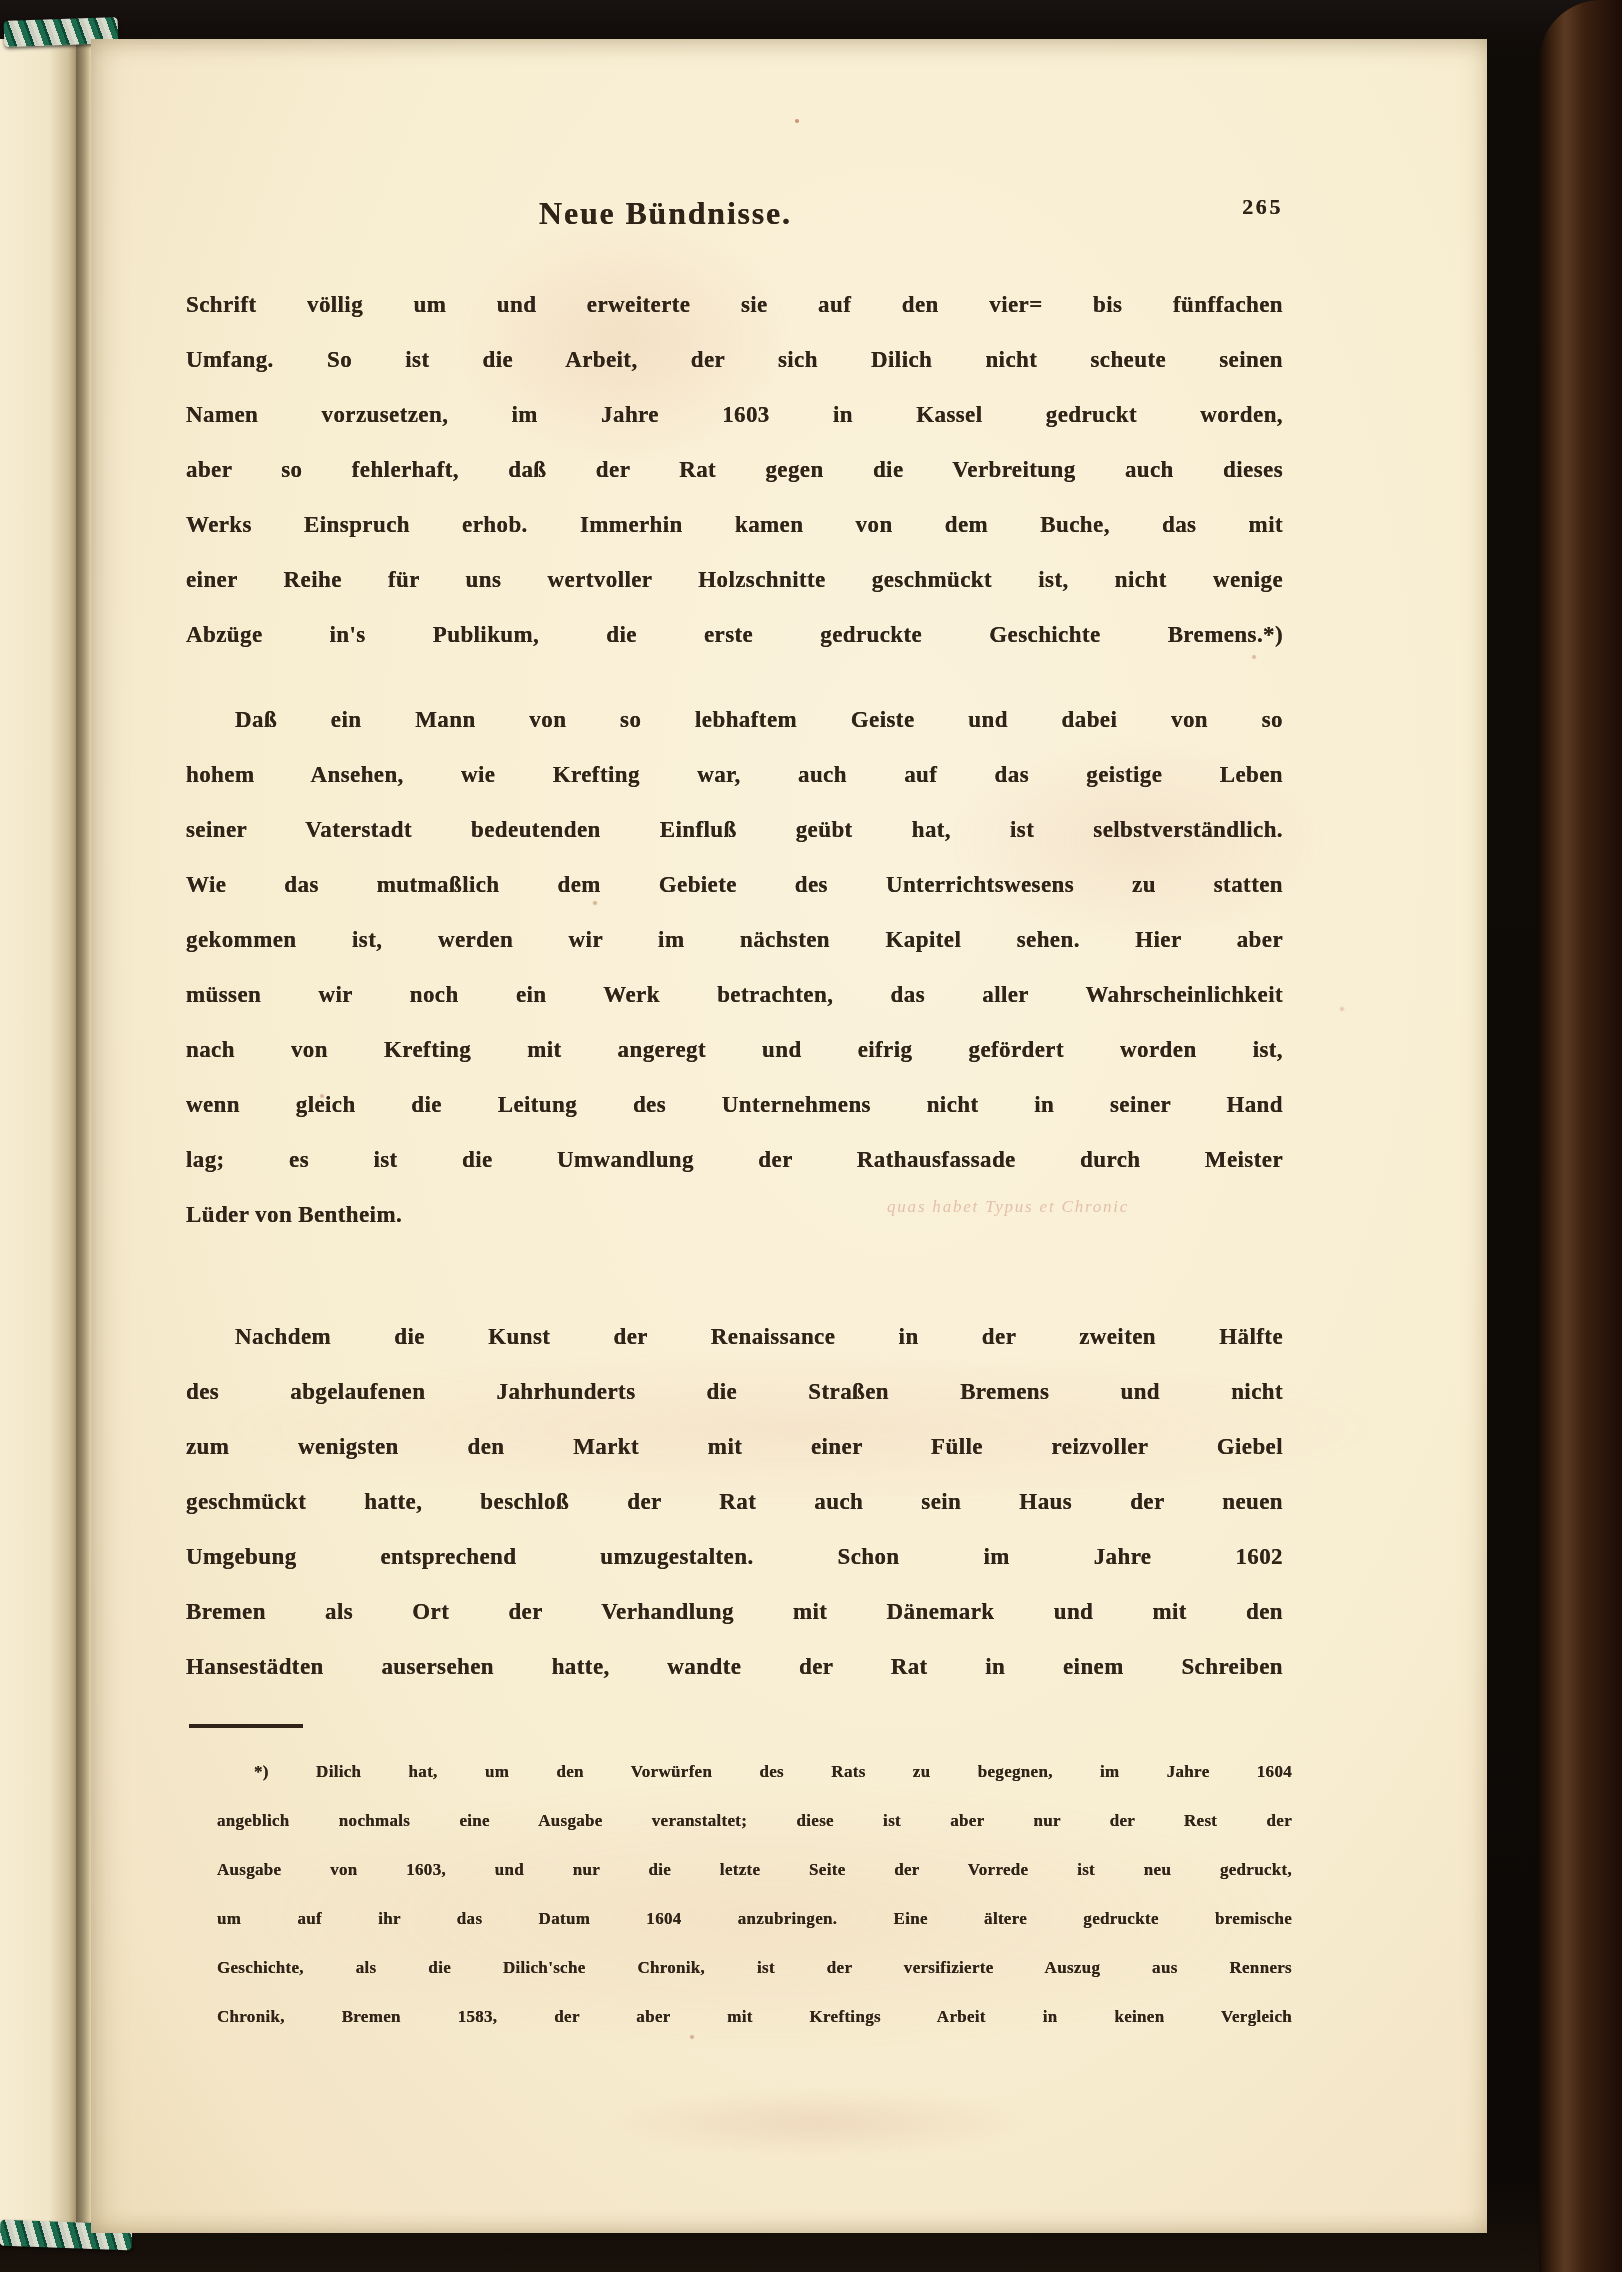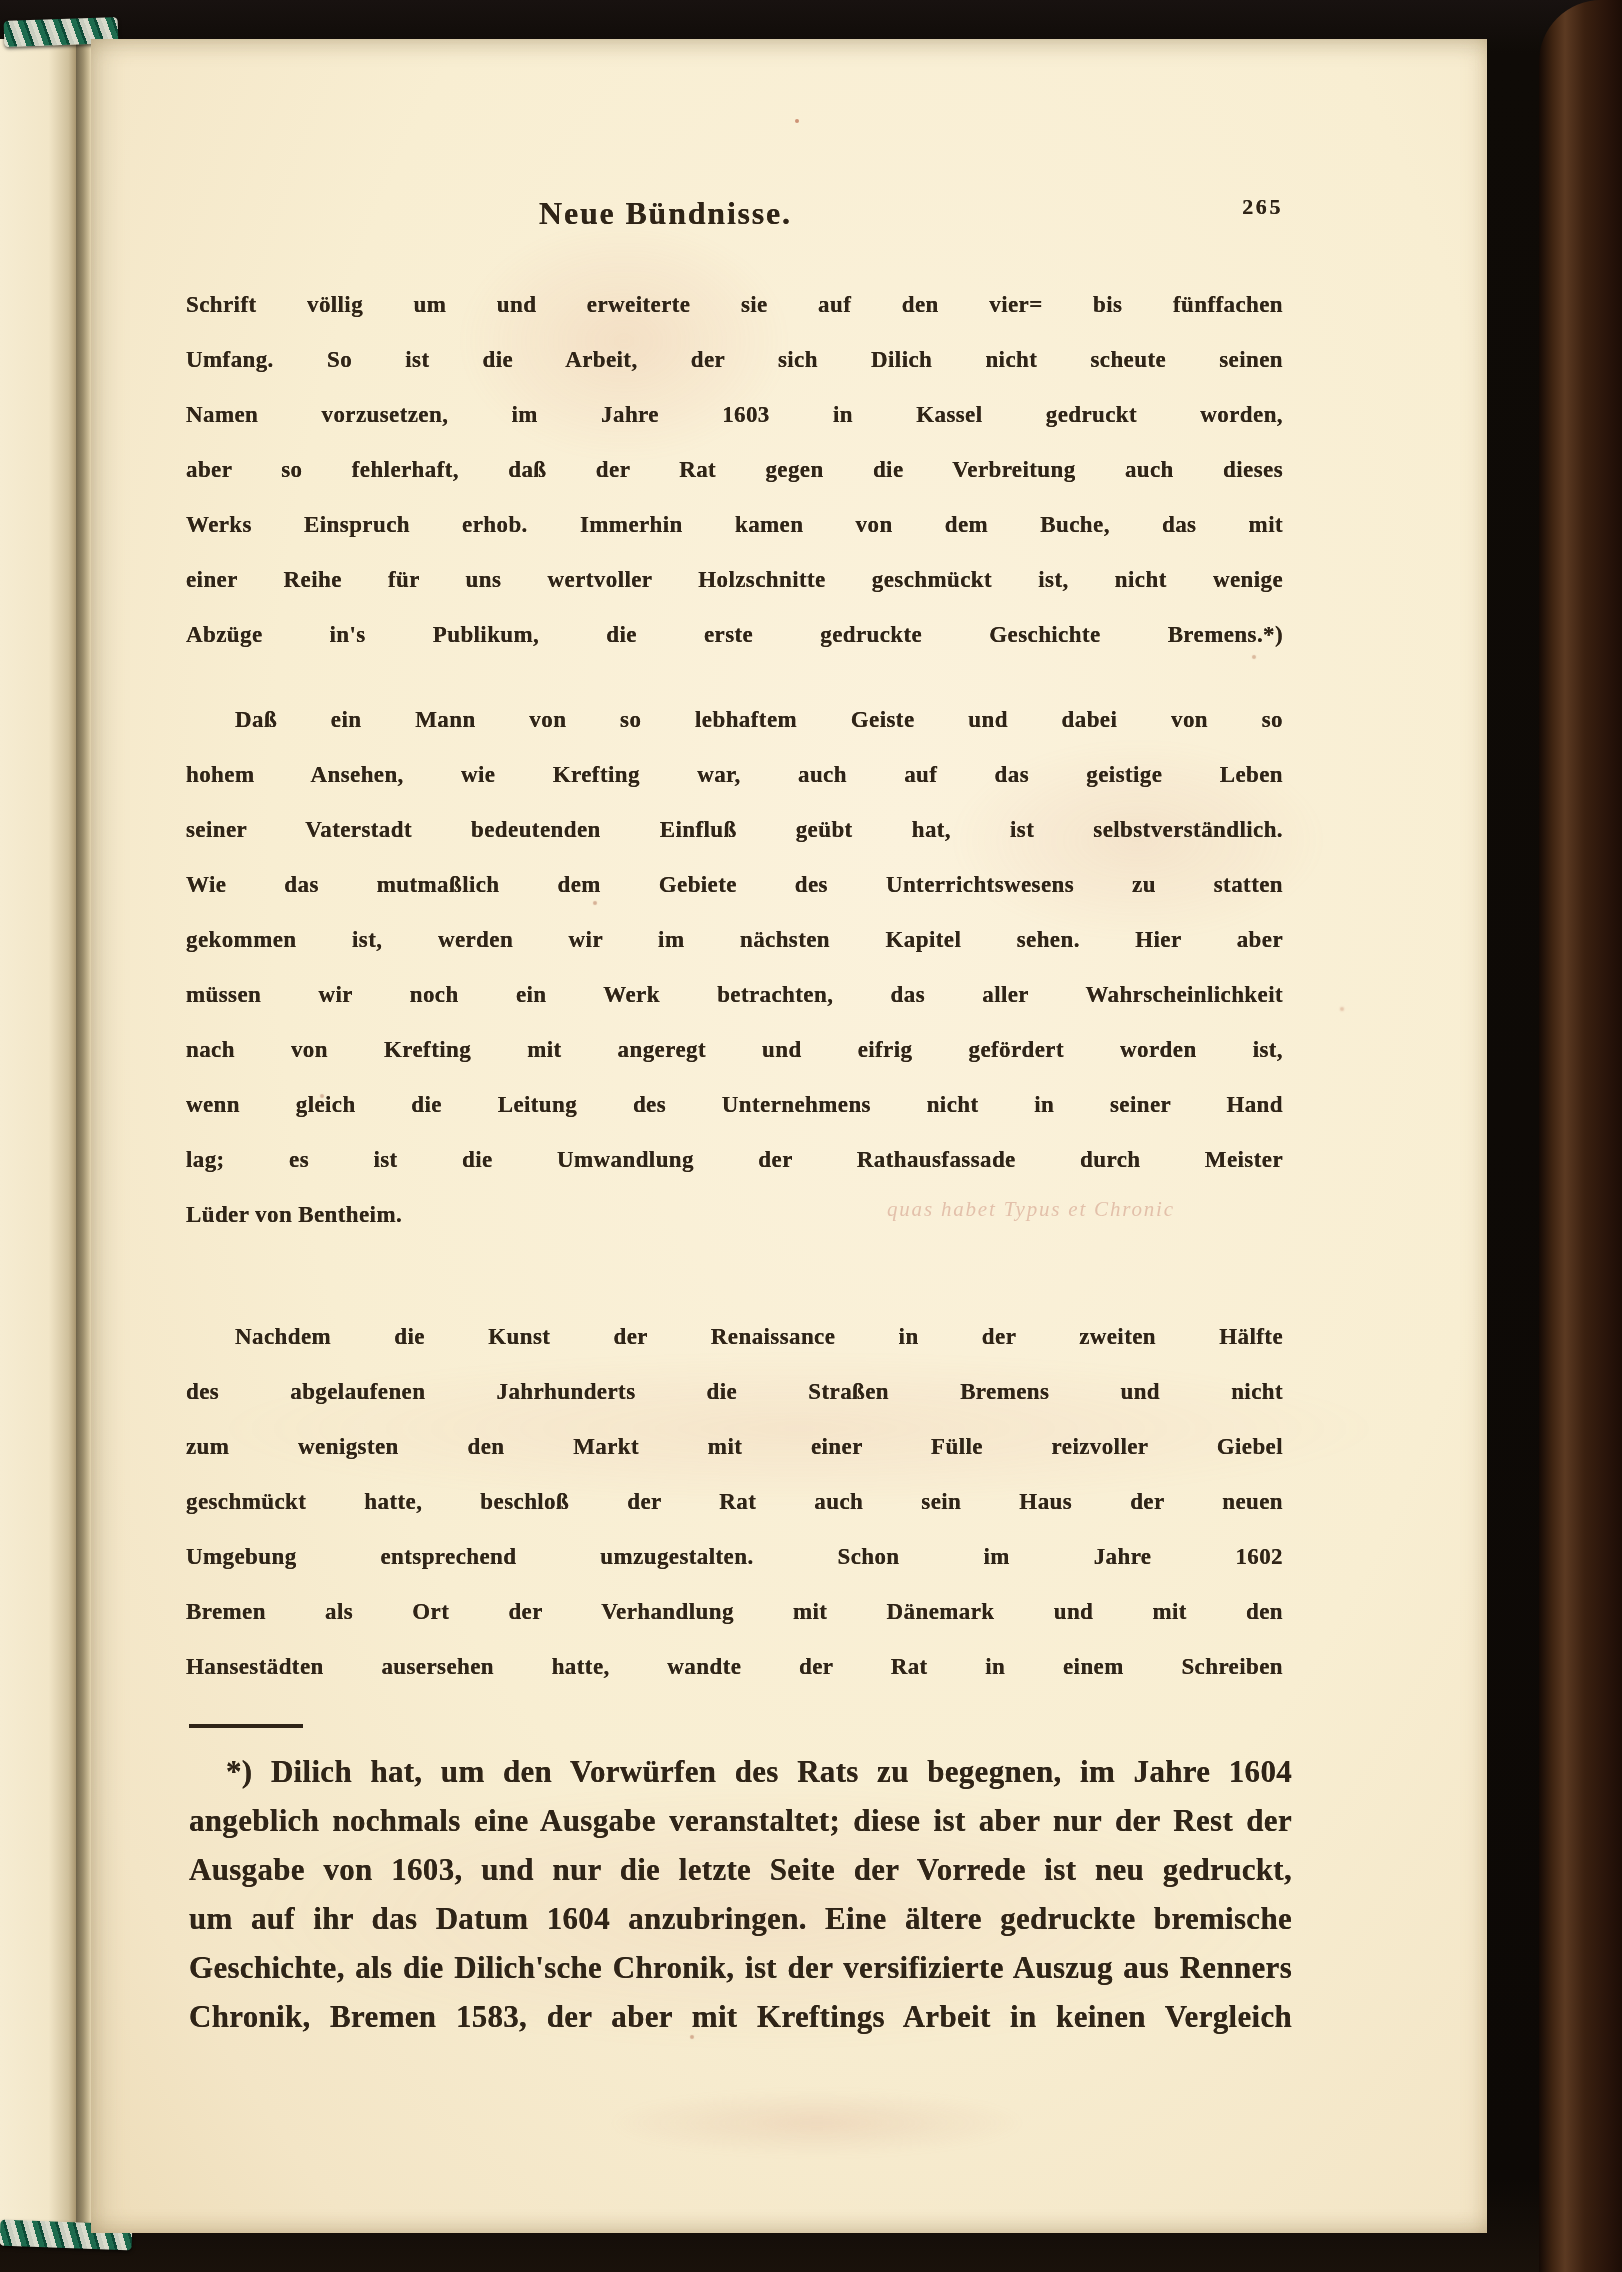--- a/index.html
+++ b/index.html
@@ -50,26 +50,26 @@
   #p1{top:238px;} #p2{top:653px;} #p3{top:1270px;}
   .tline{
     height:55px;line-height:55px;font-size:23px;font-weight:bold;letter-spacing:0.4px;
     text-align:justify;text-align-last:justify;white-space:normal;overflow:visible;
   }
   .paragraph.indented .tline:first-child{padding-left:49px;}
   .paragraph.short-last .tline:last-child{text-align-last:left;}
   
   .footnote-sep{position:absolute;left:98px;top:1685px;width:114px;height:3.5px;background:#2f2417;}
   .footnote{position:absolute;left:98px;top:1708px;width:1103px;box-sizing:border-box;}
-  .footnote .tline{height:49px;line-height:49px;font-size:31px;letter-spacing:0.3px;}
+  .footnote .tline{height:49px;line-height:49px;font-size:17px;letter-spacing:0.3px;margin-left:28px;}
   .footnote.indented .tline:first-child{padding-left:37px;}
   
   .ghost-text{
     position:absolute;left:796px;top:1158px;width:457px;
-    font-size:21px;font-style:italic;color:rgba(193,121,103,.40);
+    font-size:17px;font-style:italic;color:rgba(193,121,103,.40);
     filter:blur(0.6px);font-weight:normal;letter-spacing:1.8px;white-space:nowrap;
   }
   .smudge{position:absolute;filter:blur(4.4px);border-radius:50%;}
   .s1{left:366px;top:181px;width:334px;height:242px;background:radial-gradient(ellipse,rgba(215,130,100,.14),transparent 70%);}
   .s2{left:858px;top:700px;width:378px;height:202px;background:radial-gradient(ellipse,rgba(210,140,115,.12),transparent 70%);}
   .s3{left:137px;top:1315px;width:1142px;height:149px;background:radial-gradient(ellipse,rgba(215,140,110,.10),transparent 72%);}
   .s4{left:172px;top:1745px;width:1011px;height:264px;background:radial-gradient(ellipse,rgba(215,140,110,.11),transparent 72%);}
   .s5{left:524px;top:2053px;width:404px;height:62px;background:radial-gradient(ellipse,rgba(200,130,105,.16),transparent 75%);}
   .specks{position:absolute;left:704px;top:80px;width:4.4px;height:4.4px;border-radius:50%;
     background:rgba(170,70,40,.55);

